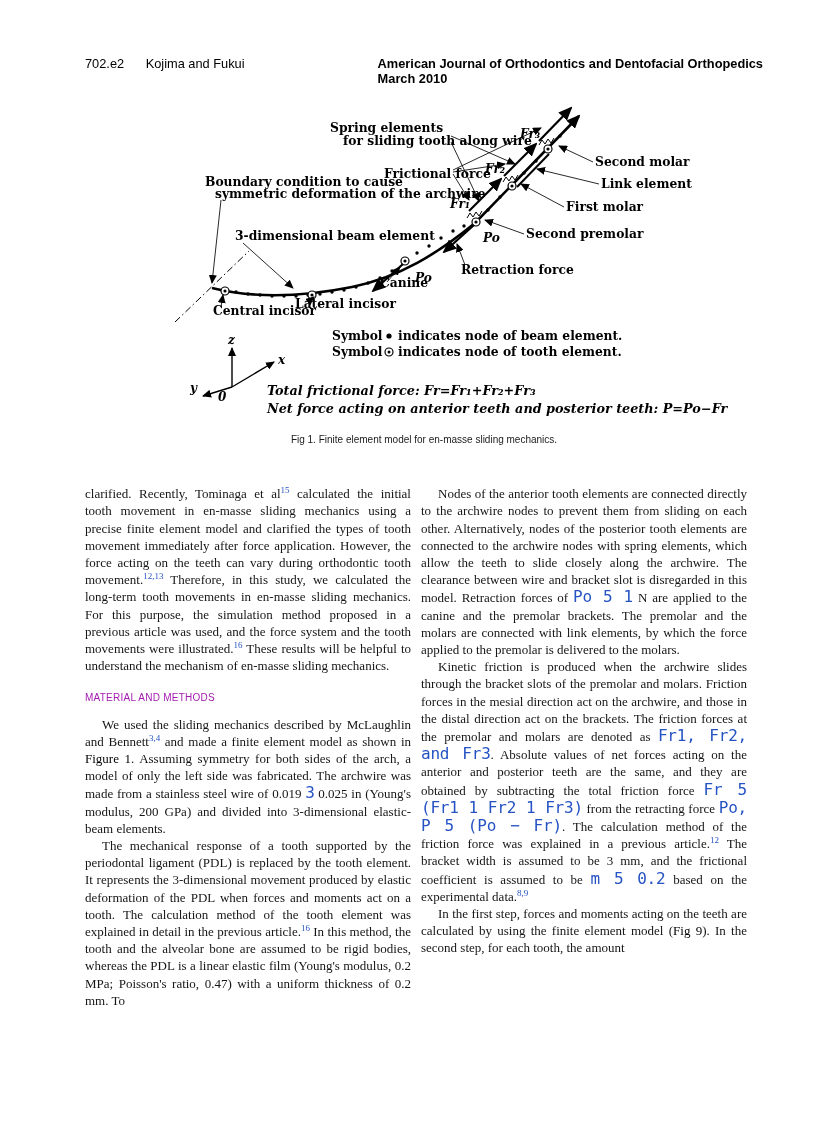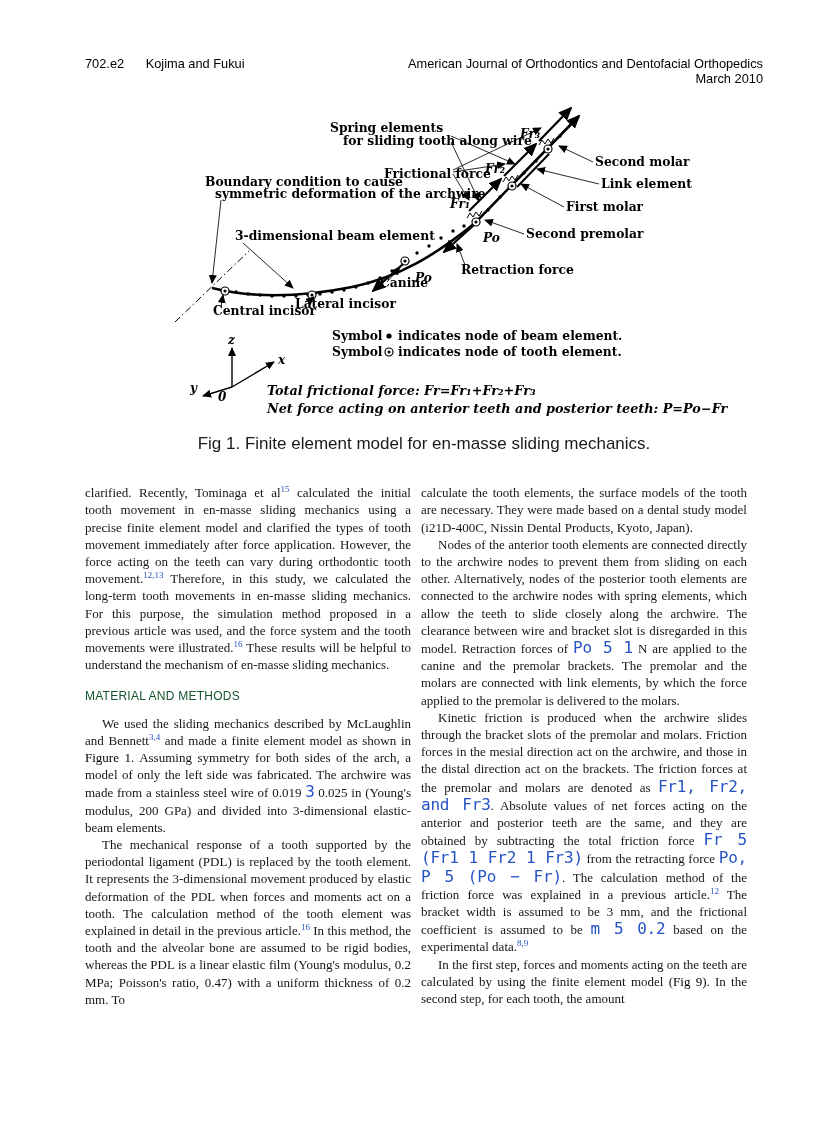--- a/index.html
+++ b/index.html
@@ -4,45 +4,45 @@
 <style>
   html,body{margin:0;padding:0;background:#ffffff;}
   body{width:838px;height:1122px;font-family:"Liberation Serif",serif;color:#111;overflow:hidden;}
   .page{box-sizing:border-box;width:838px;padding:56px 75px 0 85px;}
 
   
   .hdr{display:flex;justify-content:space-between;align-items:flex-start;
        font-family:"Liberation Sans",sans-serif;font-size:12.8px;color:#000;gap:21px;}
   .hdr-left span{display:inline-block;}
   .hdr-page{margin-right:18px;}
-  .hdr-right{text-align:right;line-height:1.18;}
+  .hdr-right{line-height:1.18;font-weight:bold;}
 
   
   figure{margin:10px 0 0 0;padding:0;}
   .fig-svg{display:block;margin-left:32px;}
   figcaption{text-align:center;font-family:"Liberation Sans",sans-serif;
-             font-size:17px;color:#1a1a1a;margin-top:8px;}
+             font-size:10px;color:#1a1a1a;margin-top:8px;}
   .flabel{font:600 12.3px "DejaVu Serif",serif;fill:#000;}
   .fforce{font:italic 600 12.2px "DejaVu Serif",serif;fill:#000;}
   .faxis{font:italic 600 12px "DejaVu Serif",serif;fill:#000;}
   .fformula{font:italic 700 12.8px "DejaVu Serif",serif;fill:#000;}
   .thin{stroke:#111;stroke-width:0.9;fill:none;}
   .wire{stroke:#000;stroke-width:2.6;fill:none;}
   .force{stroke:#000;stroke-width:2.2;fill:none;}
   .axisln{stroke:#000;stroke-width:1.4;fill:none;}
   .spring{stroke:#000;stroke-width:1;fill:none;}
   .dashdot{stroke:#000;stroke-width:1;fill:none;stroke-dasharray:7 3 1.5 3;}
 
   
-  main{display:flex;gap:10px;margin-top:30px;}
+  main{display:flex;gap:10px;margin-top:40px;}
   .col{width:326px;text-align:justify;font-size:13px;line-height:17.2px;color:#151515;}
   .col p{margin:0;text-indent:17px;}
   .col p.cont{text-indent:0;}
-  h2{font-family:"Liberation Sans",sans-serif;font-size:12px;font-weight:400;
-     letter-spacing:.25px;color:#14532d;margin:15px 0 9px 0;text-indent:0;}
+  h2{font-family:"Liberation Sans",sans-serif;font-size:10px;font-weight:400;
+     letter-spacing:.25px;color:#a21caf;margin:15px 0 9px 0;text-indent:0;}
   sup.cite{color:#2553c4;font-size:9px;line-height:0;}
   .xref{color:#000000;}
   .mono{font-family:"DejaVu Sans Mono",monospace;font-size:16px;color:#2553c4;letter-spacing:-.2px;}
 </style>
 </head>
 <body>
 
 <div class="page">
 
   <div class="hdr">
@@ -223,20 +223,19 @@
   </figure>
 
   <main>
     <div class="col">
       <p class="cont"><span>clarified. Recently, Tominaga et al</span><sup class="cite">15</sup><span> calculated the initial tooth movement in en-masse sliding mechanics using a precise finite element model and clarified the types of tooth movement immediately after force application. However, the force acting on the teeth can vary during orthodontic tooth movement.</span><sup class="cite">12,13</sup><span> Therefore, in this study, we calculated the long-term tooth movements in en-masse sliding mechanics. For this purpose, the simulation method proposed in a previous article was used, and the force system and the tooth movements were illustrated.</span><sup class="cite">16</sup><span> These results will be helpful to understand the mechanism of en-masse sliding mechanics.</span></p>
       <h2>MATERIAL AND METHODS</h2>
       <p><span>We used the sliding mechanics described by McLaughlin and Bennett</span><sup class="cite">3,4</sup><span> and made a finite element model as shown in </span><span class="xref">Figure 1</span><span>. Assuming symmetry for both sides of the arch, a model of only the left side was fabricated. The archwire was made from a stainless steel wire of 0.019 </span><span class="mono">3</span><span> 0.025 in (Young's modulus, 200 GPa) and divided into 3-dimensional elastic-beam elements.</span></p>
       <p><span>The mechanical response of a tooth supported by the periodontal ligament (PDL) is replaced by the tooth element. It represents the 3-dimensional movement produced by elastic deformation of the PDL when forces and moments act on a tooth. The calculation method of the tooth element was explained in detail in the previous article.</span><sup class="cite">16</sup><span> In this method, the tooth and the alveolar bone are assumed to be rigid bodies, whereas the PDL is a linear elastic film (Young's modulus, 0.2 MPa; Poisson's ratio, 0.47) with a uniform thickness of 0.2 mm. To</span></p>
     </div>
     <div class="col">
-      <p class="cont"><span>calculate the tooth elements, the surface models of the tooth are necessary. They were made based on a dental study model (i21D-400C, Nissin Dental Products, Kyoto, Japan).</span></p>
       <p><span>Nodes of the anterior tooth elements are connected directly to the archwire nodes to prevent them from sliding on each other. Alternatively, nodes of the posterior tooth elements are connected to the archwire nodes with spring elements, which allow the teeth to slide closely along the archwire. The clearance between wire and bracket slot is disregarded in this model. Retraction forces of </span><span class="mono">Po 5 1</span><span> N are applied to the canine and the premolar brackets. The premolar and the molars are connected with link elements, by which the force applied to the premolar is delivered to the molars.</span></p>
       <p><span>Kinetic friction is produced when the archwire slides through the bracket slots of the premolar and molars. Friction forces in the mesial direction act on the archwire, and those in the distal direction act on the brackets. The friction forces at the premolar and molars are denoted as </span><span class="mono">Fr1, Fr2, and Fr3</span><span>. Absolute values of net forces acting on the anterior and posterior teeth are the same, and they are obtained by subtracting the total friction force </span><span class="mono">Fr 5 (Fr1 1 Fr2 1 Fr3)</span><span> from the retracting force </span><span class="mono">Po, P 5 (Po − Fr)</span><span>. The calculation method of the friction force was explained in a previous article.</span><sup class="cite">12</sup><span> The bracket width is assumed to be 3 mm, and the frictional coefficient is assumed to be </span><span class="mono">m 5 0.2</span><span> based on the experimental data.</span><sup class="cite">8,9</sup></p>
       <p><span>In the first step, forces and moments acting on the teeth are calculated by using the finite element model (</span><span class="xref">Fig 9</span><span>). In the second step, for each tooth, the amount</span></p>
     </div>
   </main>
 
 </div>
 
 </body></html>

